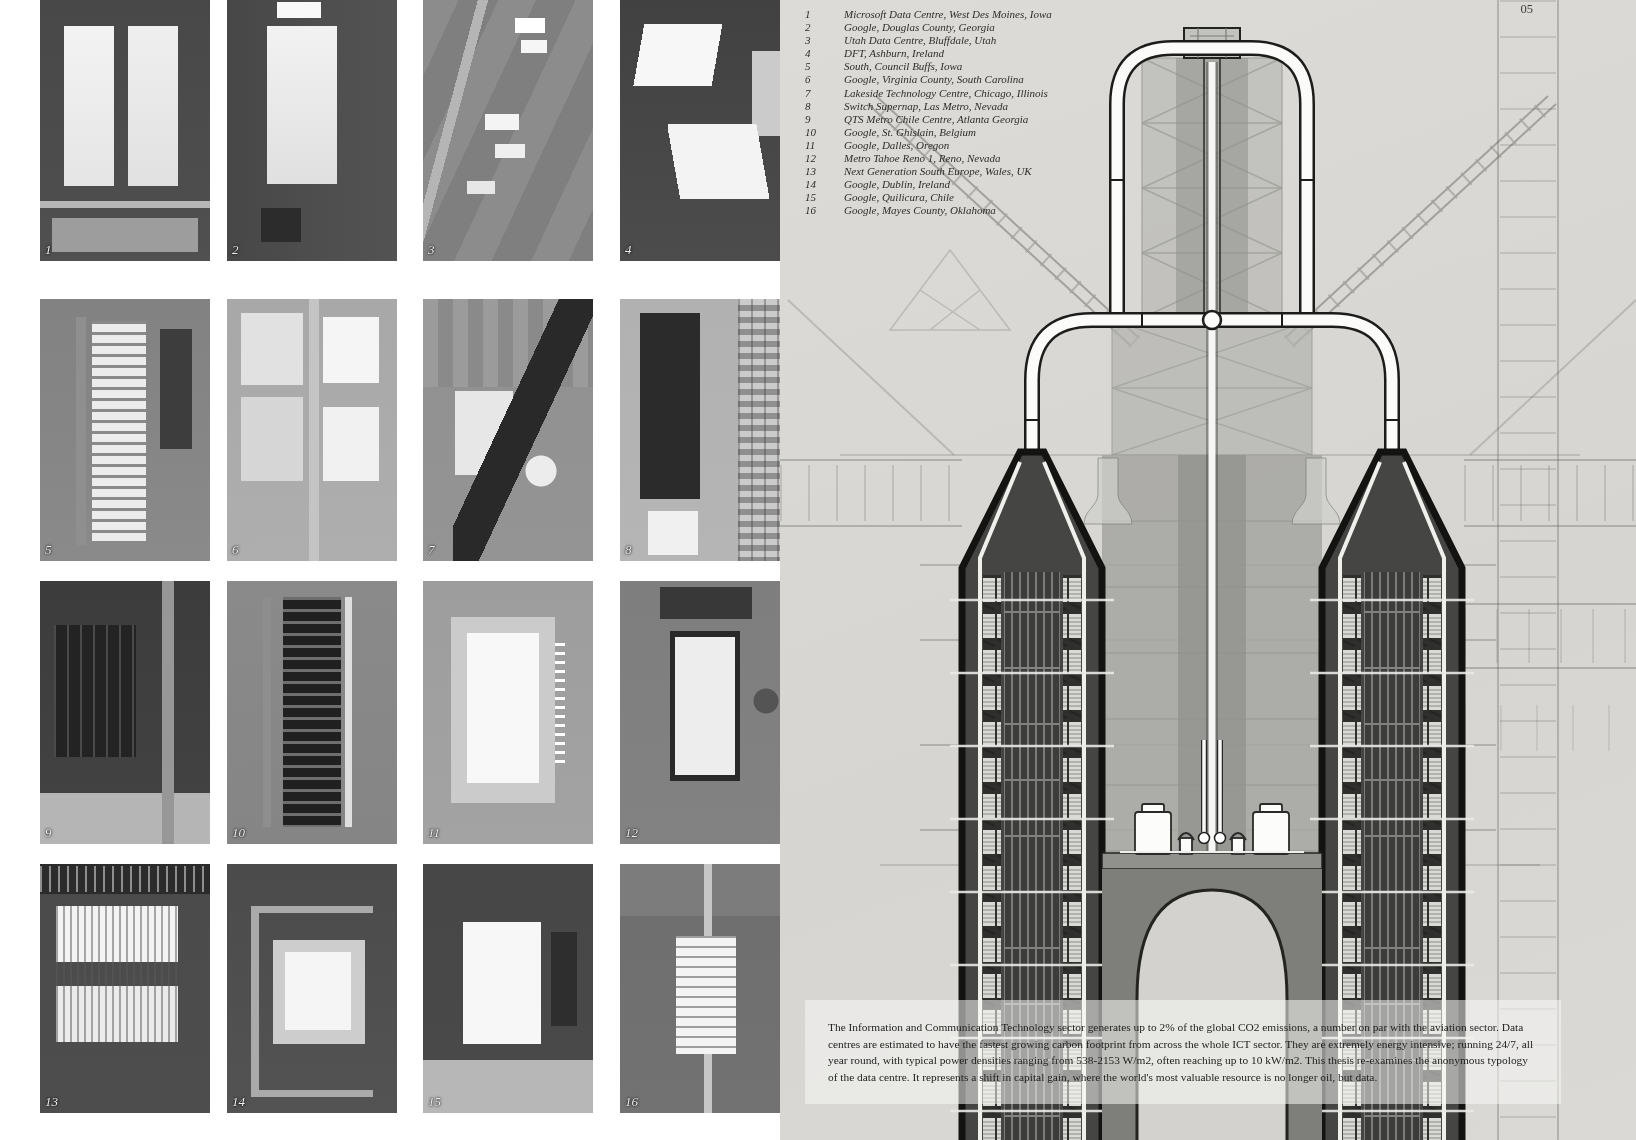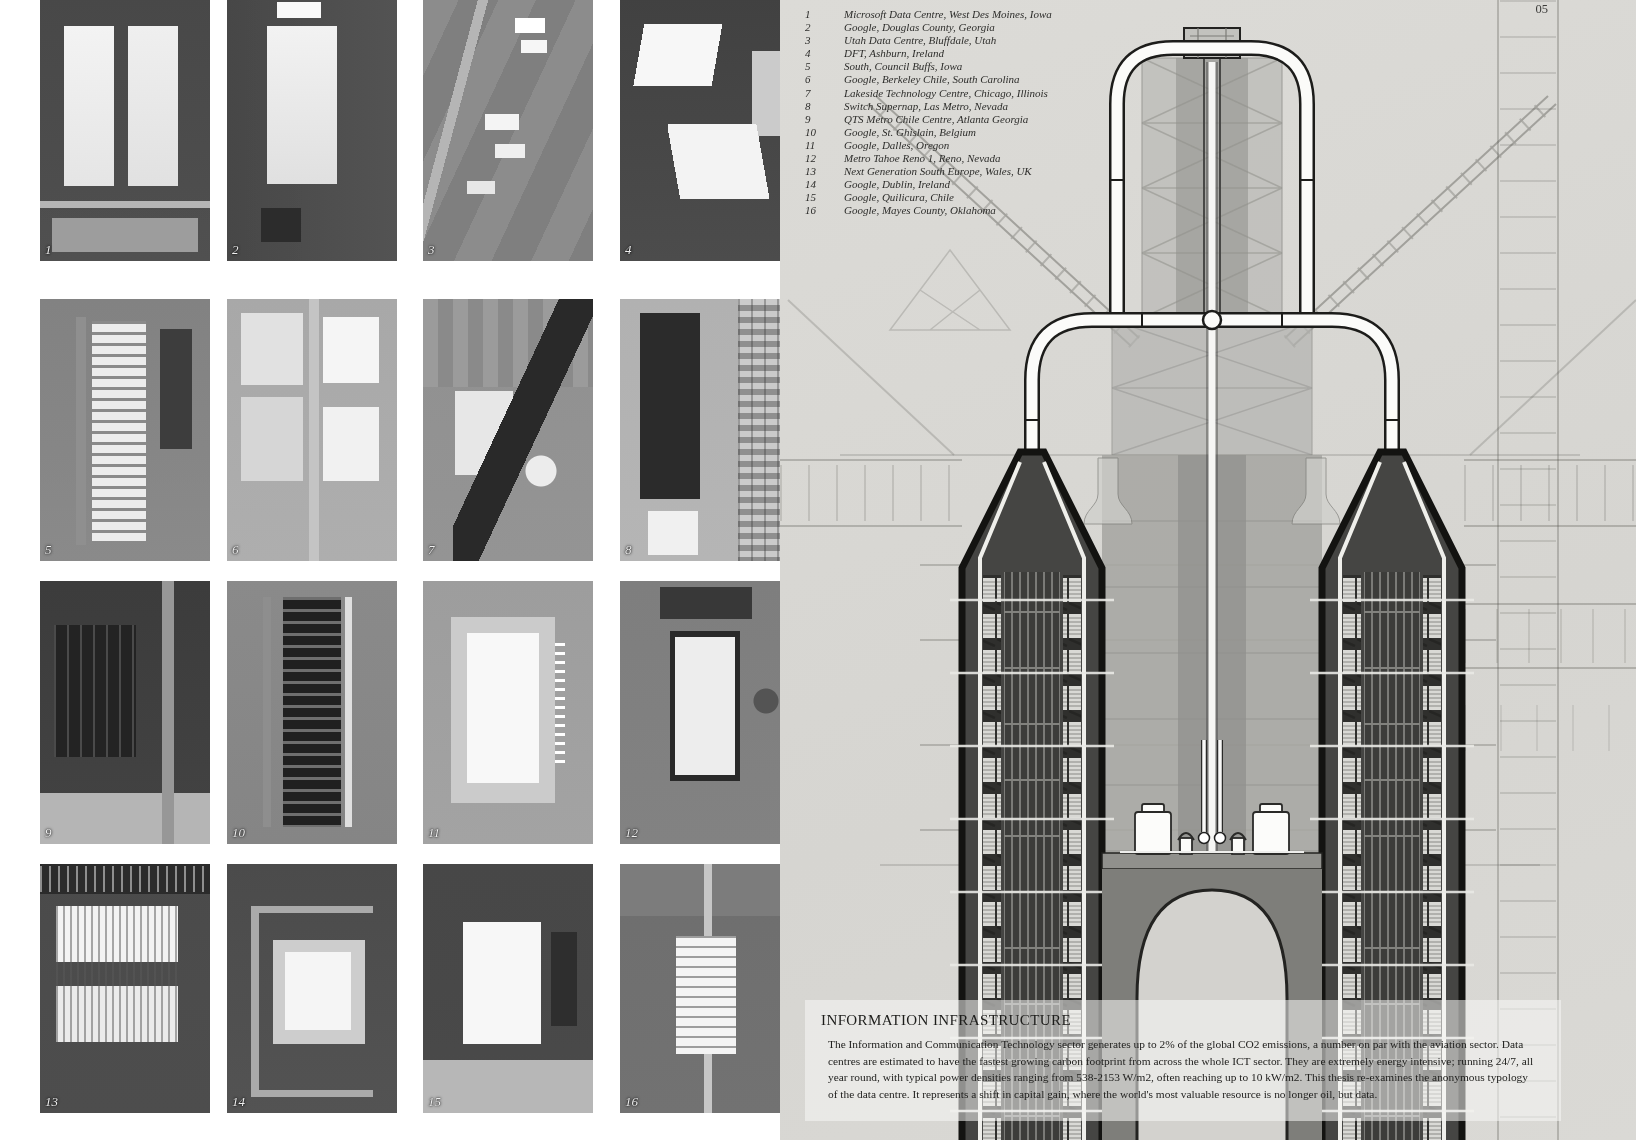--- a/index.html
+++ b/index.html
@@ -93,21 +93,21 @@
   .v16{background:repeating-linear-gradient(180deg,rgba(120,120,118,.7) 0 2px,transparent 2px 10px) 56px 72px/60px 118px no-repeat,
       linear-gradient(#f1f1ef,#f1f1ef) 56px 72px/60px 118px no-repeat,
       linear-gradient(#c4c4c2,#c4c4c2) 84px 0/8px 265px no-repeat,
       linear-gradient(#7c7c7a,#7c7c7a) 0 0/170px 52px no-repeat,
       linear-gradient(#6f6f6d,#737371) 0 0/100% 100% no-repeat;}
 
   
   .right-page{position:absolute;left:780px;top:0;width:856px;height:1140px;
       background:linear-gradient(160deg,#dcdbd7,#d6d5d1 60%,#dad9d5);}
   .drawing{position:absolute;left:0;top:0;}
-  .page-number{position:absolute;top:2px;right:88px;font:12.5px "Liberation Serif",serif;color:#3c3c3a;text-align:center;}
+  .page-number{position:absolute;top:2px;right:103px;font:12.5px "Liberation Serif",serif;color:#3c3c3a;text-align:center;}
   .legend{position:absolute;left:25px;top:8px;margin:0;padding:0;list-style:none;
       font:italic 11px/13.1px "Liberation Serif",serif;color:#2d2d2b;}
   .legend li{display:flex;}
   .legend .ln{width:16px;flex:0 0 16px;}
   .legend .lt{margin-left:23px;white-space:nowrap;}
   .infobox{position:absolute;left:25px;top:1000px;width:722px;
       background:rgba(247,247,245,.55);padding:12px 18px 12px 16px;}
   .infobox h2{margin:0 0 7px 0;font:15px "Liberation Serif",serif;font-weight:normal;
       letter-spacing:.4px;color:#1d1d1b;}
   .infobox p{margin:7px;font:11.4px/16.6px "Liberation Serif",serif;color:#222220;}
@@ -312,21 +312,21 @@
       <span class="lt">DFT, Ashburn, Ireland</span>
     </li>
 
     <li>
       <span class="ln">5</span>
       <span class="lt">South, Council Buffs, Iowa</span>
     </li>
 
     <li>
       <span class="ln">6</span>
-      <span class="lt">Google, Berkeley Chile, South Carolina</span>
+      <span class="lt">Google, Virginia County, South Carolina</span>
     </li>
 
     <li>
       <span class="ln">7</span>
       <span class="lt">Lakeside Technology Centre, Chicago, Illinois</span>
     </li>
 
     <li>
       <span class="ln">8</span>
       <span class="lt">Switch Supernap, Las Metro, Nevada</span>
@@ -367,18 +367,17 @@
       <span class="lt">Google, Quilicura, Chile</span>
     </li>
 
     <li>
       <span class="ln">16</span>
       <span class="lt">Google, Mayes County, Oklahoma</span>
     </li>
   </ol>
 
     <div class="infobox">
-      <h2>INFORMATION INFRASTRUCTURE</h2>
       <p>The Information and Communication Technology sector generates up to 2% of the global CO2 emissions, a number on par with the aviation sector. Data centres are estimated to have the fastest growing carbon footprint from across the whole ICT sector. They are extremely energy intensive; running 24/7, all year round, with typical power densities ranging from 538-2153 W/m2, often reaching up to 10 kW/m2. This thesis re-examines the anonymous typology of the data centre. It represents a shift in capital gain, where the world's most valuable resource is no longer oil, but data.</p>
     </div>
 
   </section>
 </div>
 
 </body></html>

